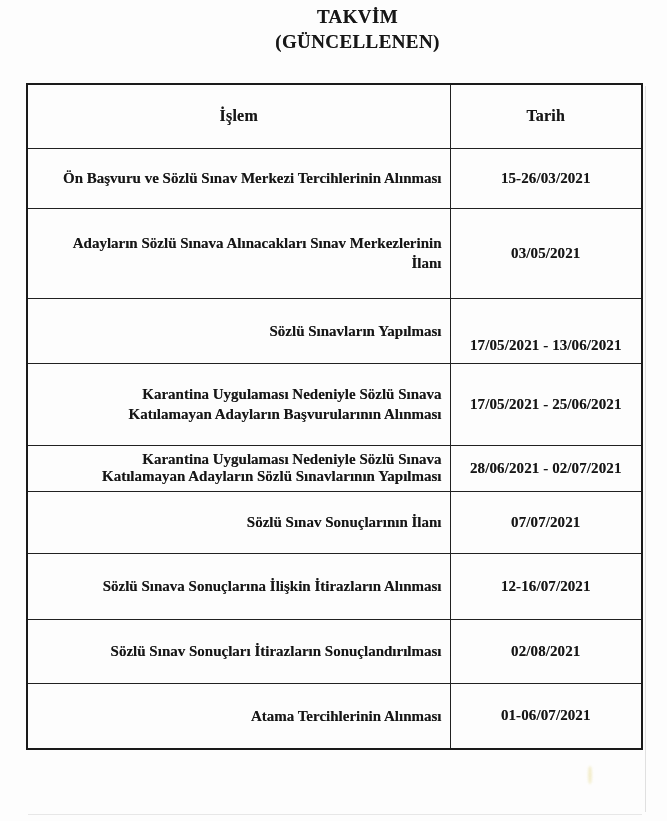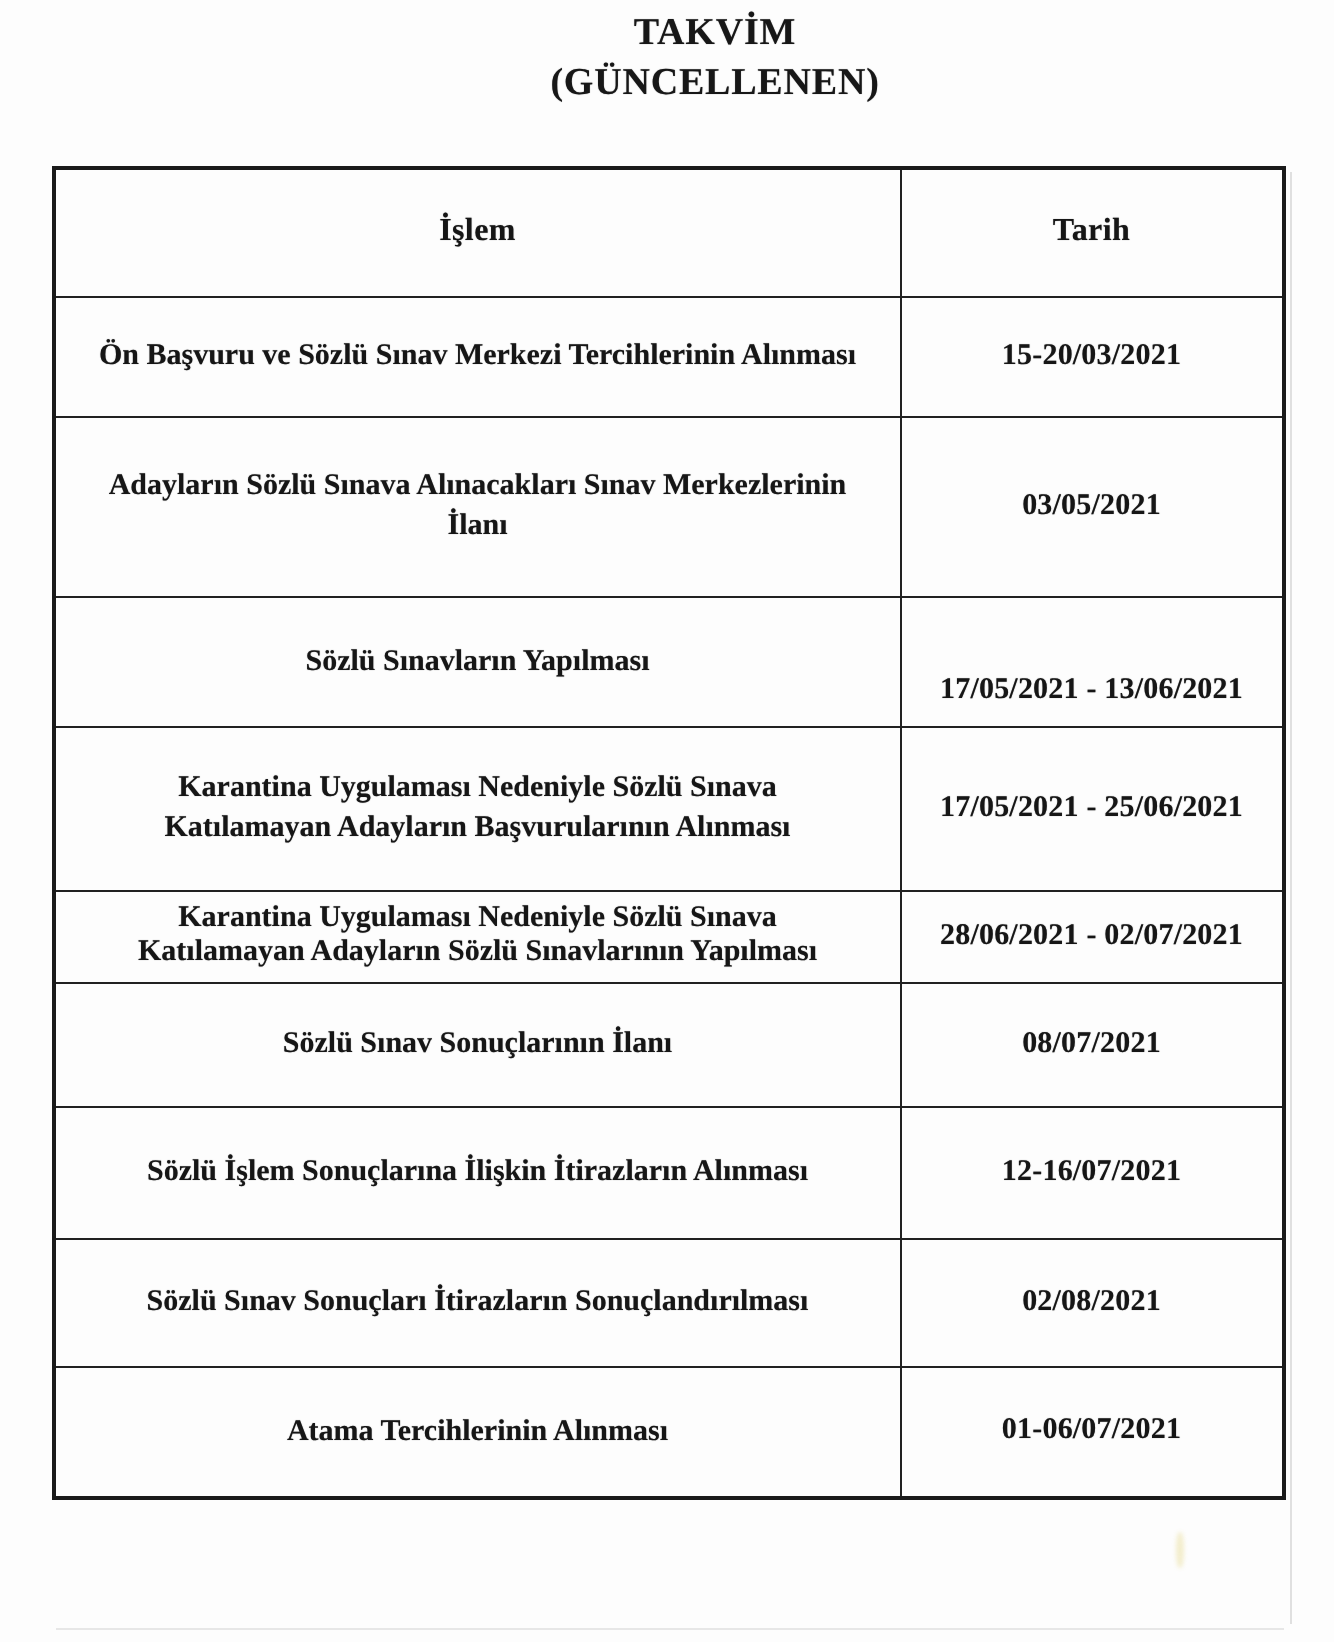--- a/index.html
+++ b/index.html
@@ -56,20 +56,21 @@
   .col-tarih { width: 192px; }
 
   th.header-cell {
     font-size: 16px;
     letter-spacing: 0.2px;
   }
   td.islem-cell {
     font-size: 15px;
     line-height: 20px;
     white-space: pre-line;
+    text-align: right;
   }
   td.tarih-cell {
     font-size: 15px;
     white-space: nowrap;
     letter-spacing: 0.1px;
   }
   
   tr.rh-header { height: 64px; }
   tr.rh-60 { height: 60px; }
   tr.rh-90 { height: 90px; }
@@ -128,21 +129,21 @@
     <col class="col-islem">
     <col class="col-tarih">
   </colgroup>
   <tbody>
     <tr class="rh-header">
       <th class="header-cell">İşlem</th>
       <th class="header-cell">Tarih</th>
     </tr>
     <tr class="rh-60">
       <td class="islem-cell">Ön Başvuru ve Sözlü Sınav Merkezi Tercihlerinin Alınması</td>
-      <td class="tarih-cell">15-20/03/2021</td>
+      <td class="tarih-cell">15-26/03/2021</td>
     </tr>
     <tr class="rh-90">
       <td class="islem-cell">Adayların Sözlü Sınava Alınacakları Sınav Merkezlerinin
 İlanı</td>
       <td class="tarih-cell">03/05/2021</td>
     </tr>
     <tr class="rh-65">
       <td class="islem-cell">Sözlü Sınavların Yapılması</td>
       <td class="tarih-cell date-low">17/05/2021 - 13/06/2021</td>
     </tr>
@@ -151,24 +152,24 @@
 Katılamayan Adayların Başvurularının Alınması</td>
       <td class="tarih-cell">17/05/2021 - 25/06/2021</td>
     </tr>
     <tr class="rh-46 tight">
       <td class="islem-cell">Karantina Uygulaması Nedeniyle Sözlü Sınava
 Katılamayan Adayların Sözlü Sınavlarının Yapılması</td>
       <td class="tarih-cell">28/06/2021 - 02/07/2021</td>
     </tr>
     <tr class="rh-62">
       <td class="islem-cell">Sözlü Sınav Sonuçlarının İlanı</td>
-      <td class="tarih-cell">08/07/2021</td>
+      <td class="tarih-cell">07/07/2021</td>
     </tr>
     <tr class="rh-66">
-      <td class="islem-cell">Sözlü İşlem Sonuçlarına İlişkin İtirazların Alınması</td>
+      <td class="islem-cell">Sözlü Sınava Sonuçlarına İlişkin İtirazların Alınması</td>
       <td class="tarih-cell">12-16/07/2021</td>
     </tr>
     <tr class="rh-64">
       <td class="islem-cell">Sözlü Sınav Sonuçları İtirazların Sonuçlandırılması</td>
       <td class="tarih-cell">02/08/2021</td>
     </tr>
     <tr class="rh-66">
       <td class="islem-cell">Atama Tercihlerinin Alınması</td>
       <td class="tarih-cell">01-06/07/2021</td>
     </tr>

